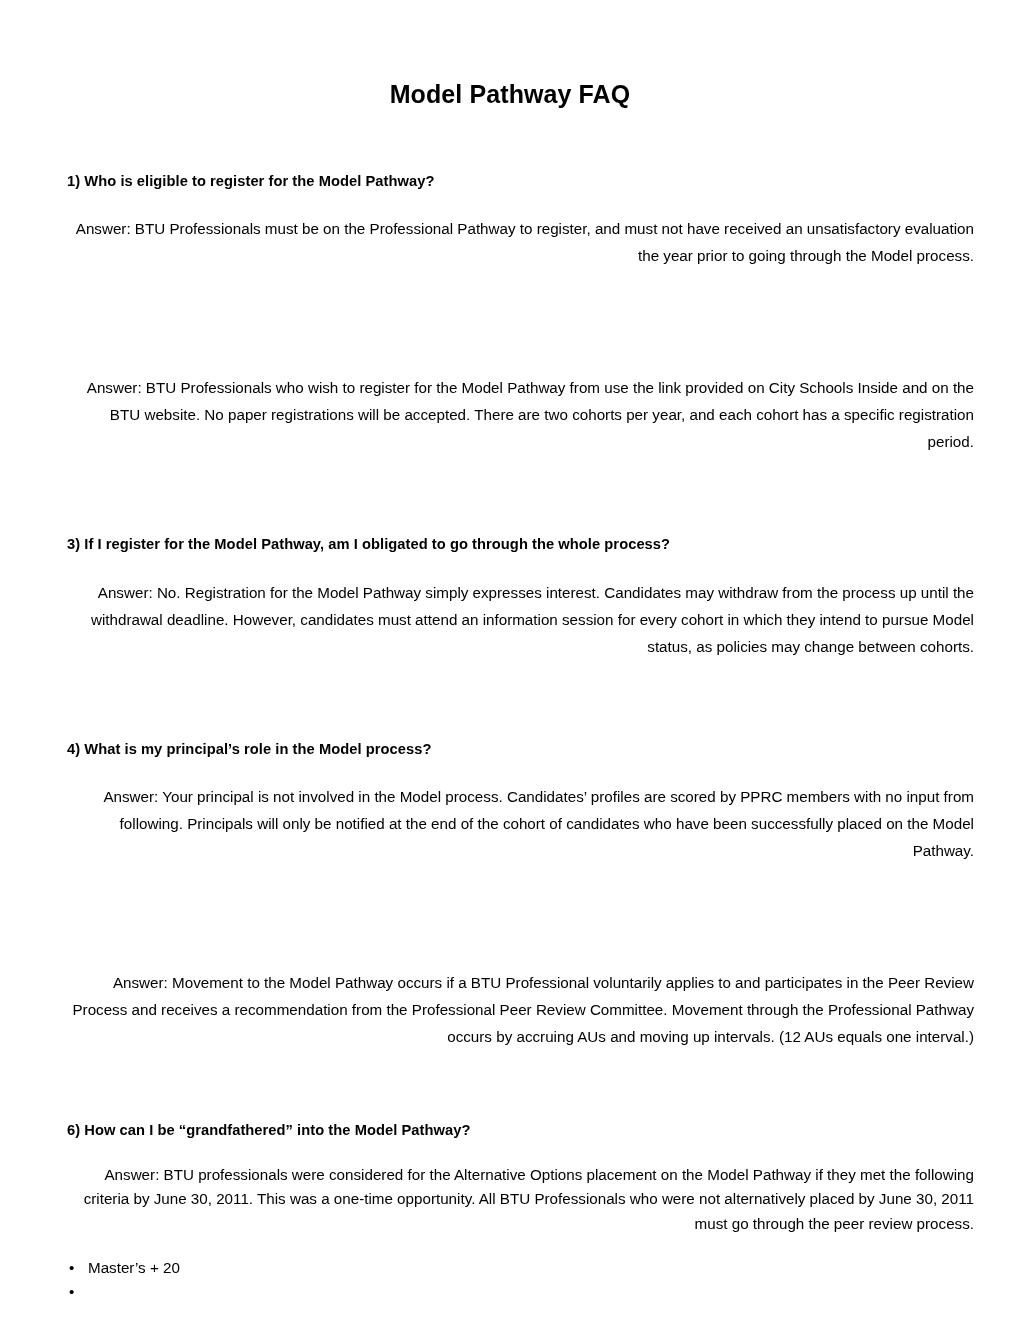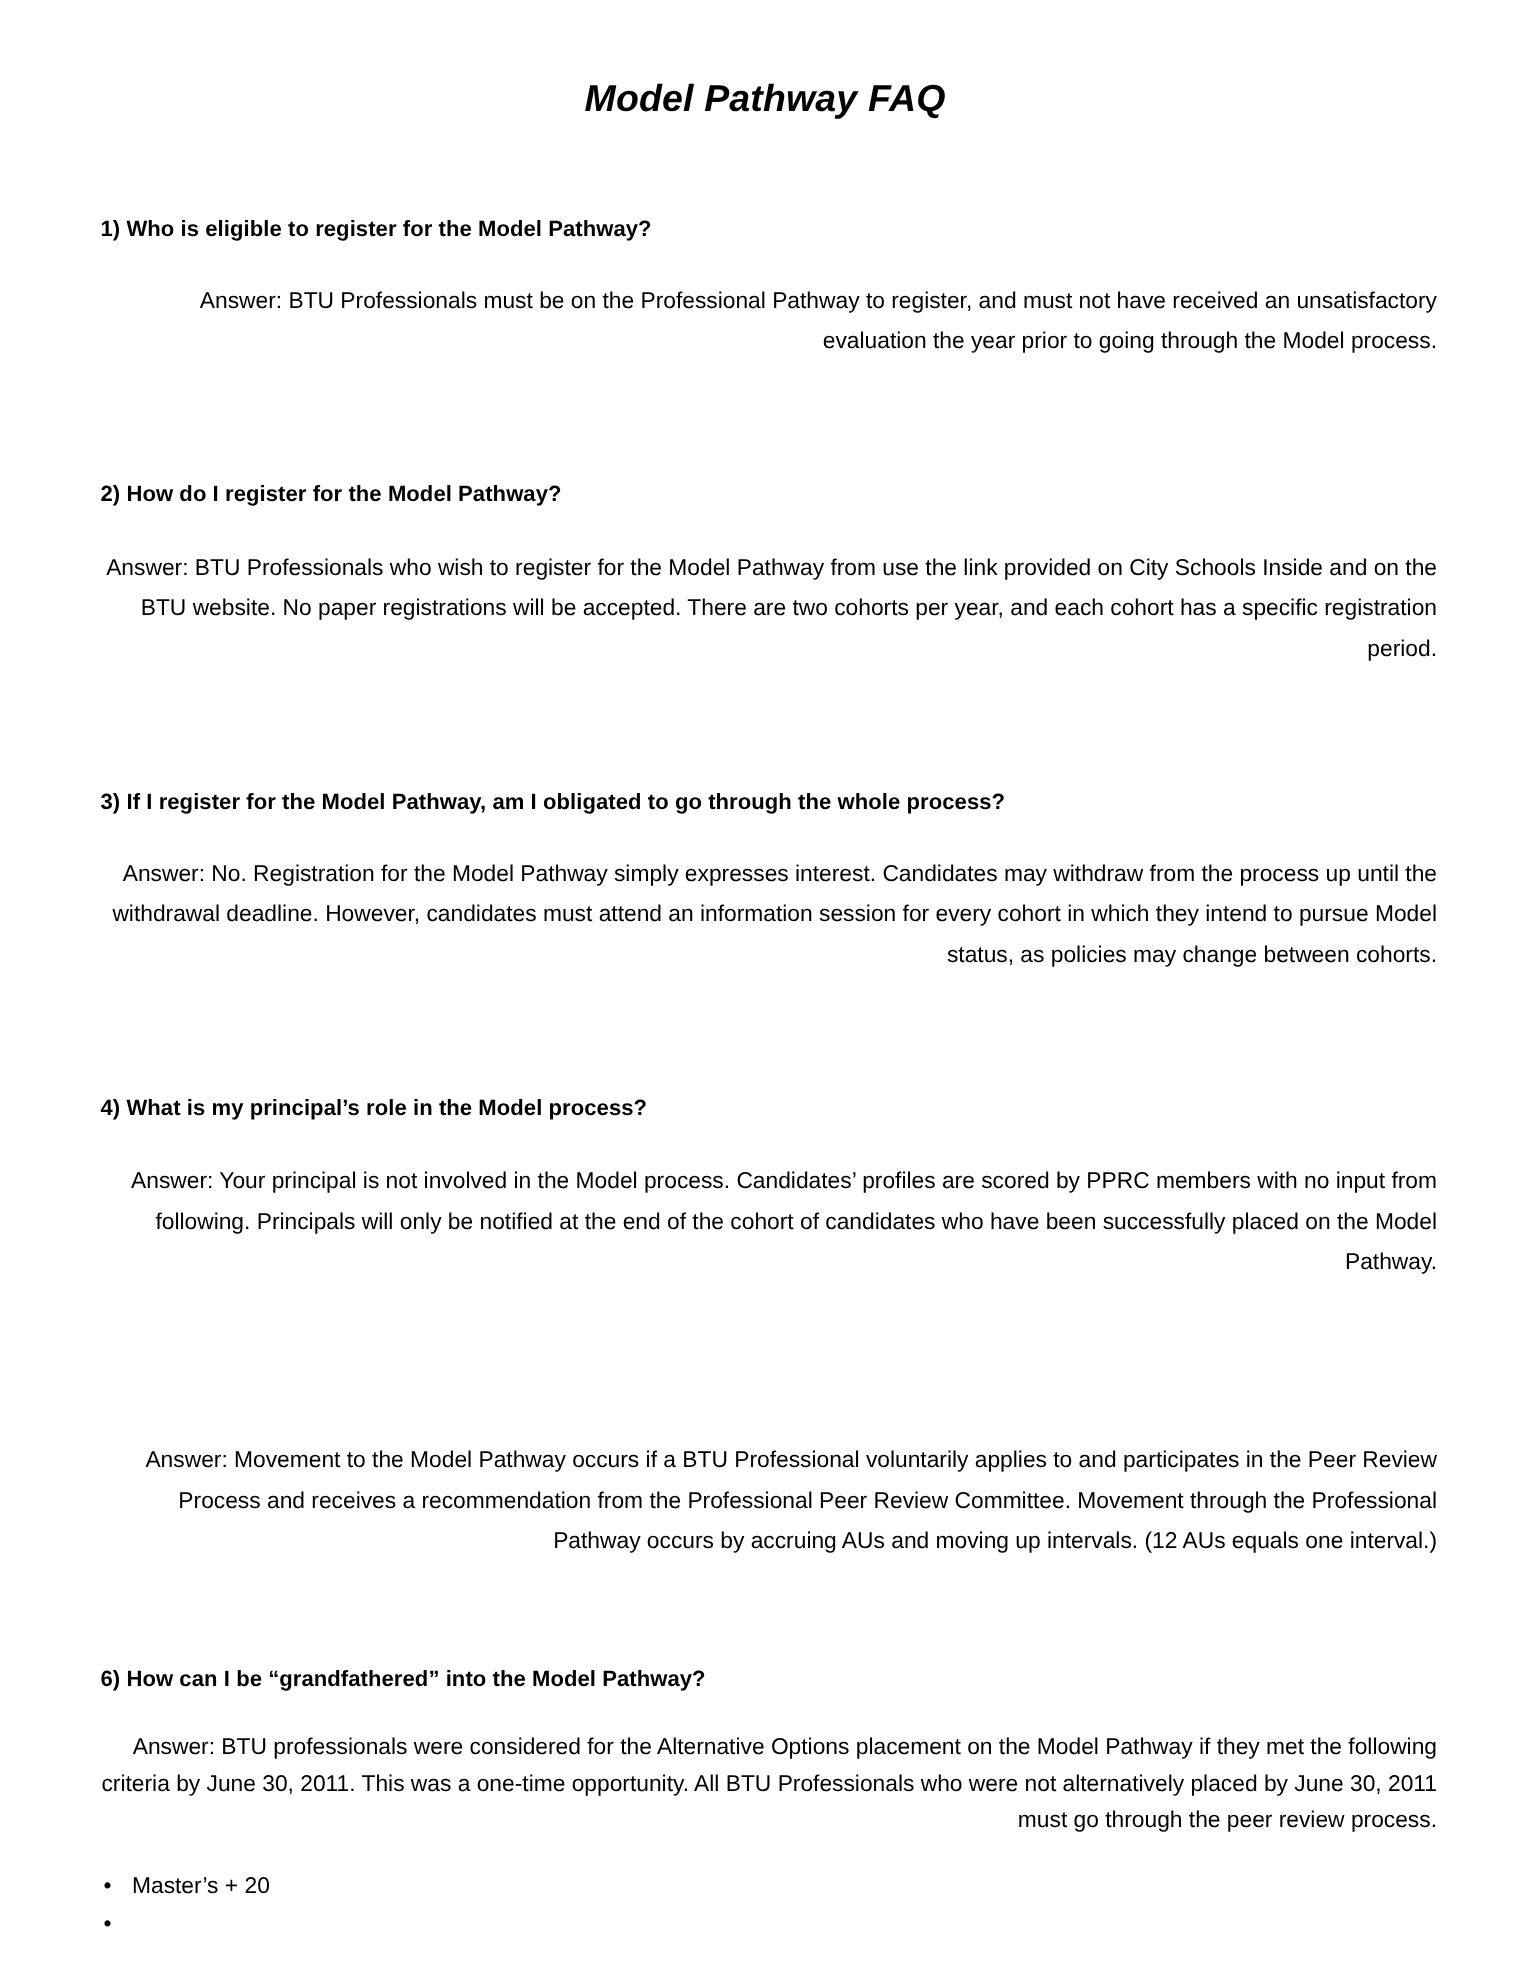--- a/index.html
+++ b/index.html
@@ -22,28 +22,27 @@
     box-sizing: border-box;
     padding: 0;
     overflow: hidden;
   }
   .doc-title {
     text-align: center;
     font-size: 25px;
     font-weight: bold;
     letter-spacing: 0.1px;
     margin: 0;
-    padding-top: 52px;
+    padding-top: 80px;
     line-height: 1.15;
-    font-style: italic;
   }
   .content {
     margin-top: 0;
     padding-left: 67px;
-    padding-right: 62px;
+    padding-right: 46px;
   }
   .faq-block {
     margin: 0;
   }
   .q-spacer-first {
     height: 63px;
   }
   .question {
     font-size: 14.7px;
     font-weight: bold;
@@ -103,21 +102,20 @@
     <div class="q-spacer-first"></div>
 
     <section class="faq-block">
       <p class="question">1)  Who is eligible to register for the Model Pathway?</p>
       <p class="answer">Answer:  BTU Professionals must be on the Professional Pathway to register, and must not have received an unsatisfactory evaluation the year prior to going through the Model process.</p>
     </section>
 
     <div class="block-gap"></div>
 
     <section class="faq-block">
-      <p class="question">2)  How do I register for the Model Pathway?</p>
       <p class="answer">Answer:  BTU Professionals who wish to register for the Model Pathway from use the link provided on City Schools Inside and on the BTU website.  No paper registrations will be accepted.  There are two cohorts per year, and each cohort has a specific registration period.</p>
     </section>
 
     <div class="block-gap"></div>
 
     <section class="faq-block">
       <p class="question">3)  If I register for the Model Pathway, am I obligated to go through the whole process?</p>
       <p class="answer">Answer:  No.  Registration for the Model Pathway simply expresses interest.  Candidates may withdraw from the process up until the withdrawal deadline.  However, candidates must attend an information session for every cohort in which they intend to pursue Model status, as policies may change between cohorts.</p>
     </section>
 

